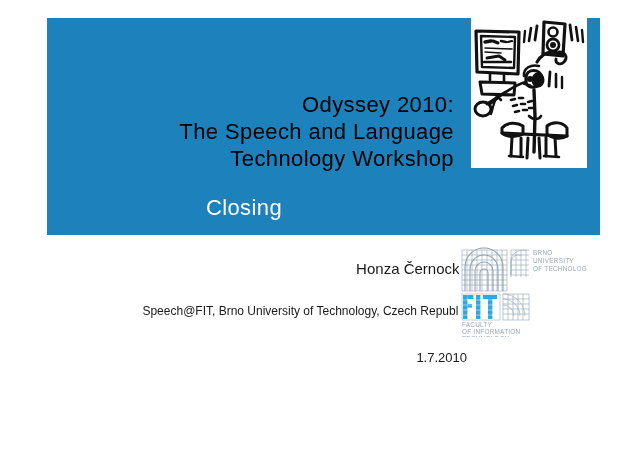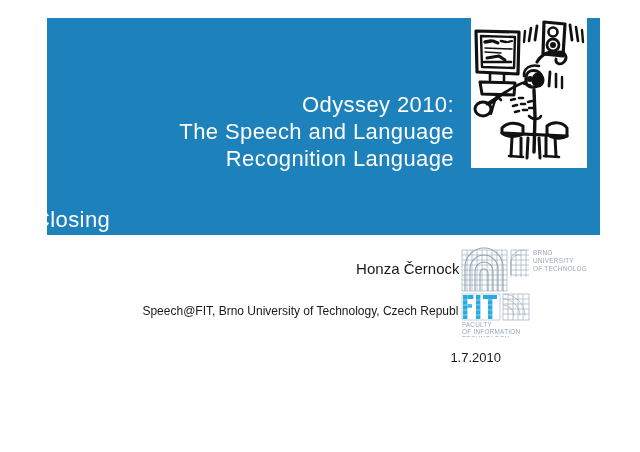--- a/index.html
+++ b/index.html
@@ -32,32 +32,32 @@
     position: absolute;
     right: 146px;
     top: 73px;
     width: 420px;
     text-align: right;
   }
   .title-line {
     font-family: "Liberation Sans Narrow", "Liberation Sans", sans-serif;
     font-size: 22px;
     line-height: 27px;
-    color: #ffffff;
+    color: #000000;
     letter-spacing: 0.4px;
     white-space: nowrap;
     font-weight: 400;
   }
 
   #subtitle-block {
     position: absolute;
     right: 146px;
-    top: 188px;
+    top: 176px;
     width: 420px;
-    text-align: left;
+    text-align: center;
   }
   #subtitle-text {
     font-family: "Liberation Sans Narrow", "Liberation Sans", sans-serif;
     font-size: 22px;
     line-height: 27px;
     color: #ffffff;
     letter-spacing: 0.4px;
     white-space: nowrap;
   }
 
@@ -102,42 +102,41 @@
     position: absolute;
     left: 0;
     top: 349px;
     width: 467px;
     text-align: right;
     font-family: "Liberation Sans Narrow", "Liberation Sans", sans-serif;
     font-size: 13px;
     line-height: 18px;
     color: #1a1a1a;
     white-space: nowrap;
-    padding-left: 34px;
   }
 
   
   #but-fit-logo {
     position: absolute;
     left: 459px;
     top: 247px;
     width: 128px;
     height: 90px;
   }
   #but-fit-logo svg { display: block; }
 </style>
 </head>
 <body>
 
 <div id="title-banner">
 
   <div id="banner-title-block">
     <div class="title-line">Odyssey 2010:</div>
     <div class="title-line">The Speech and Language</div>
-    <div class="title-line">Recognition Language</div>
+    <div class="title-line">Technology Workshop</div>
   </div>
 
   <div id="subtitle-block">
     <div id="subtitle-text">Closing</div>
   </div>
 
 </div>
 
 <div id="cartoon-box">
   <svg width="116" height="152" viewBox="0 0 116 152" xmlns="http://www.w3.org/2000/svg">

